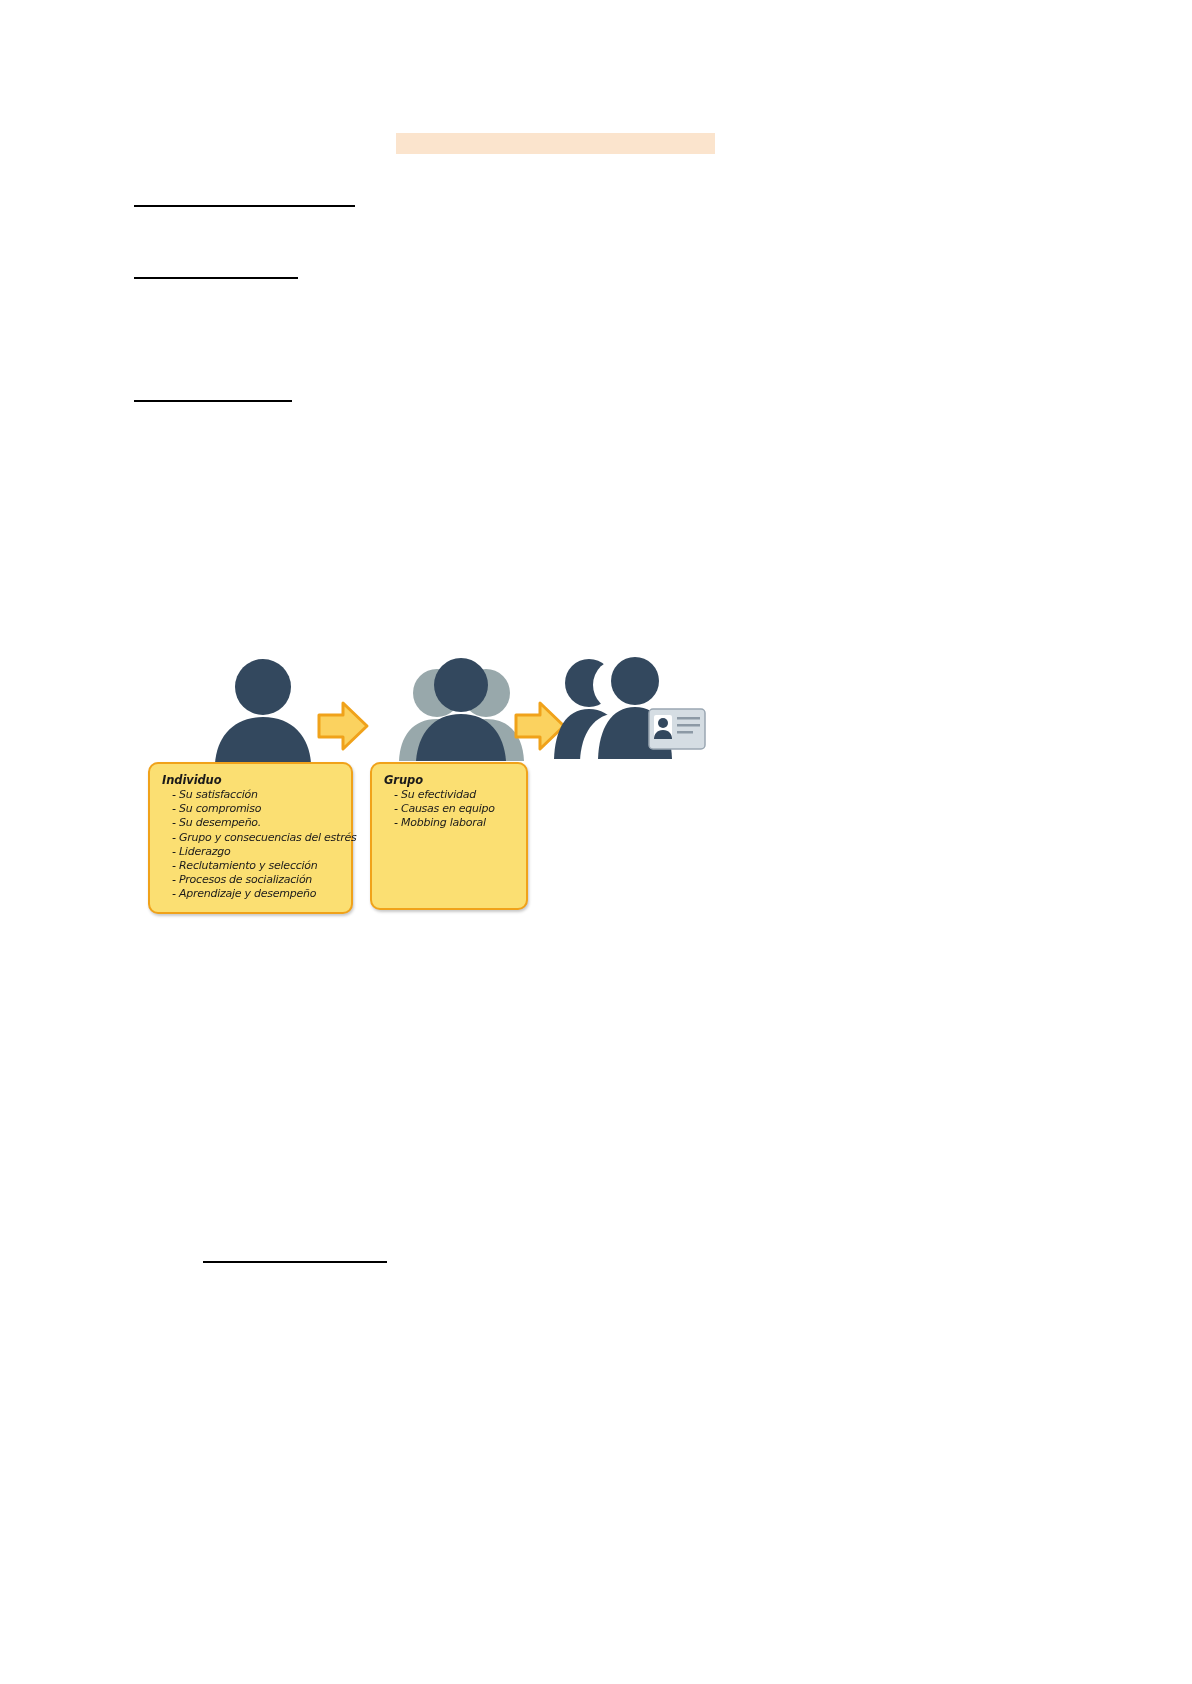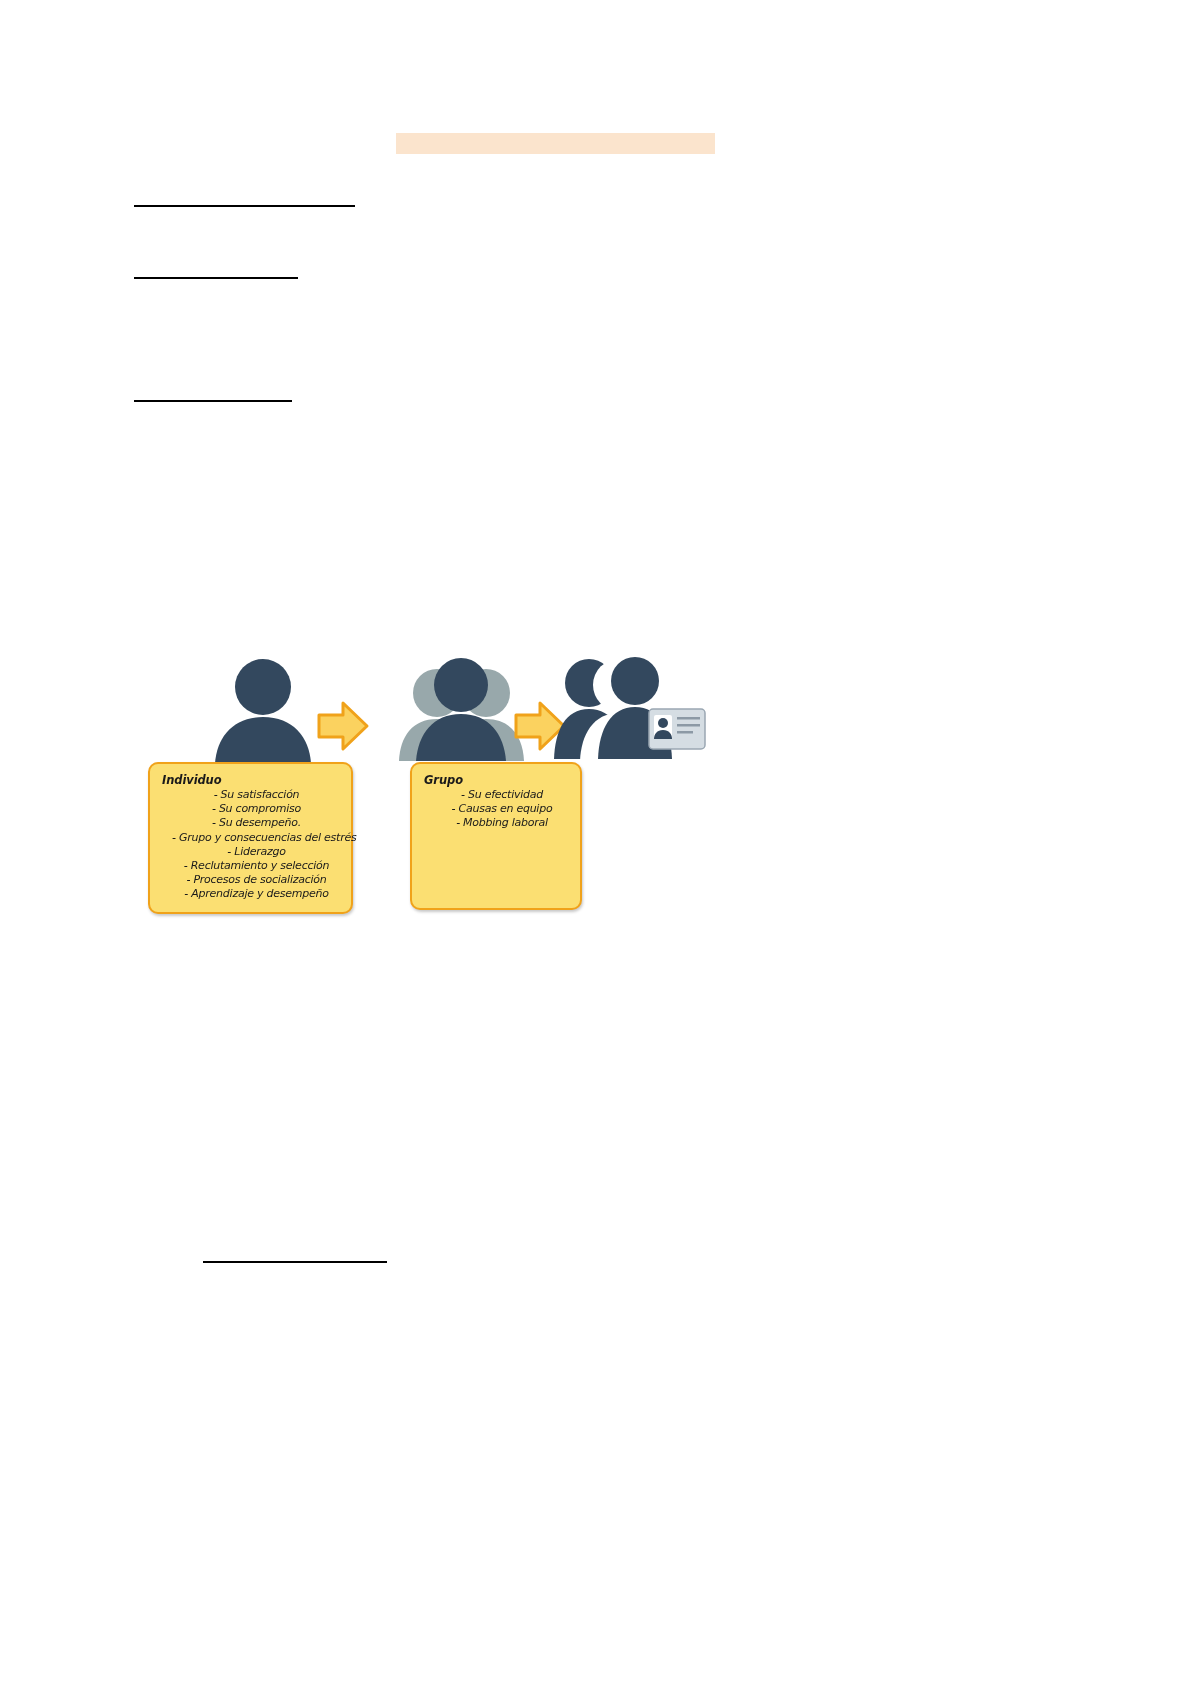--- a/index.html
+++ b/index.html
@@ -84,21 +84,21 @@
     position: absolute;
     top: 0;
     border: 2px solid #f0a21a;
     border-radius: 10px;
     background: #fbdf72;
     box-sizing: border-box;
     padding: 9px 10px 8px 12px;
     box-shadow: 1px 2px 3px rgba(0,0,0,0.22);
   }
   .box-1 { left: 0px;   width: 205px; height: 152px; }
-  .box-2 { left: 222px; width: 172px; height: 148px; margin-left: 40px; }
+  .box-2 { left: 222px; width: 158px; height: 148px; }
   .box-3 { left: 396px; width: 164px; height: 148px; }
 
   .box-title {
     font-family: "DejaVu Sans", sans-serif;
     font-size: 11.5px;
     font-weight: bold;
     color: #1a1a1a;
     line-height: 14px;
     margin-bottom: 1px;
     letter-spacing: -0.1px;
@@ -109,21 +109,20 @@
     padding: 0;
   }
   .box-list li {
     font-family: "DejaVu Sans", sans-serif;
     font-size: 11px;
     color: #1a1a1a;
     line-height: 14.2px;
     padding-left: 10px;
     letter-spacing: -0.25px;
     white-space: nowrap;
-    text-align: center;
   }
   .box-3 .box-list li {
     white-space: normal;
   }
 </style>
 </head>
 <body>
 
 <div class="page">
 

